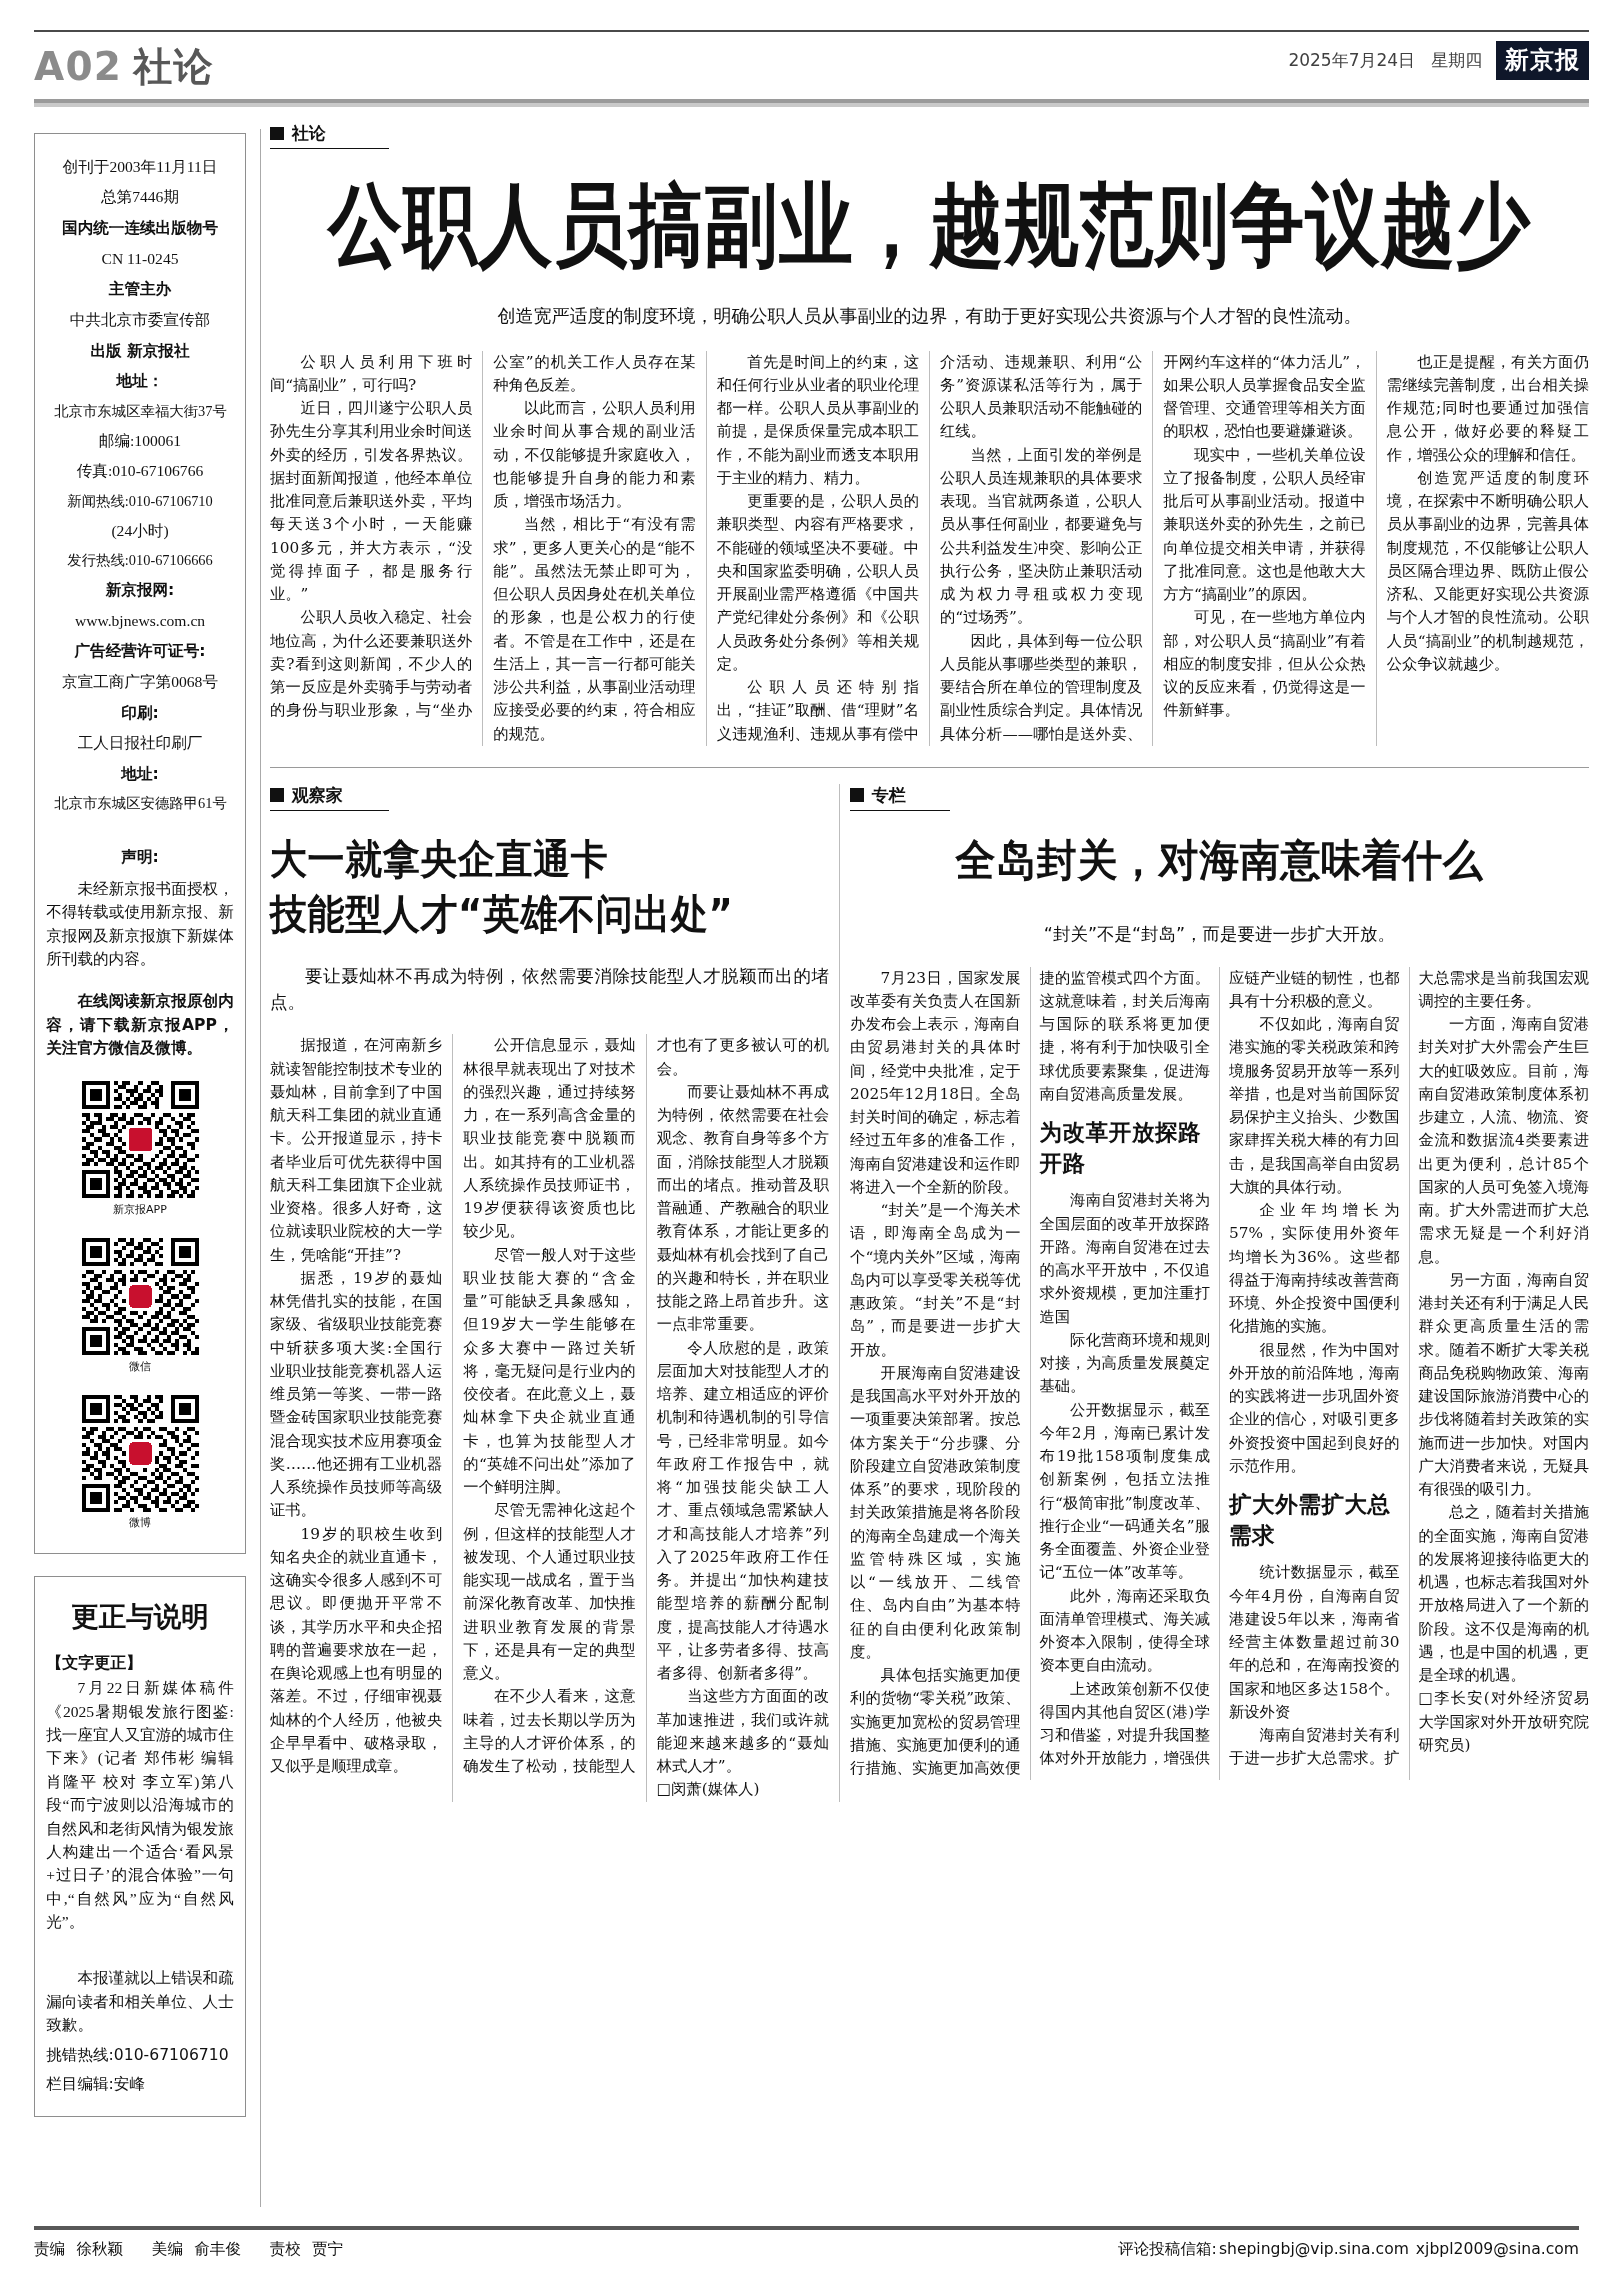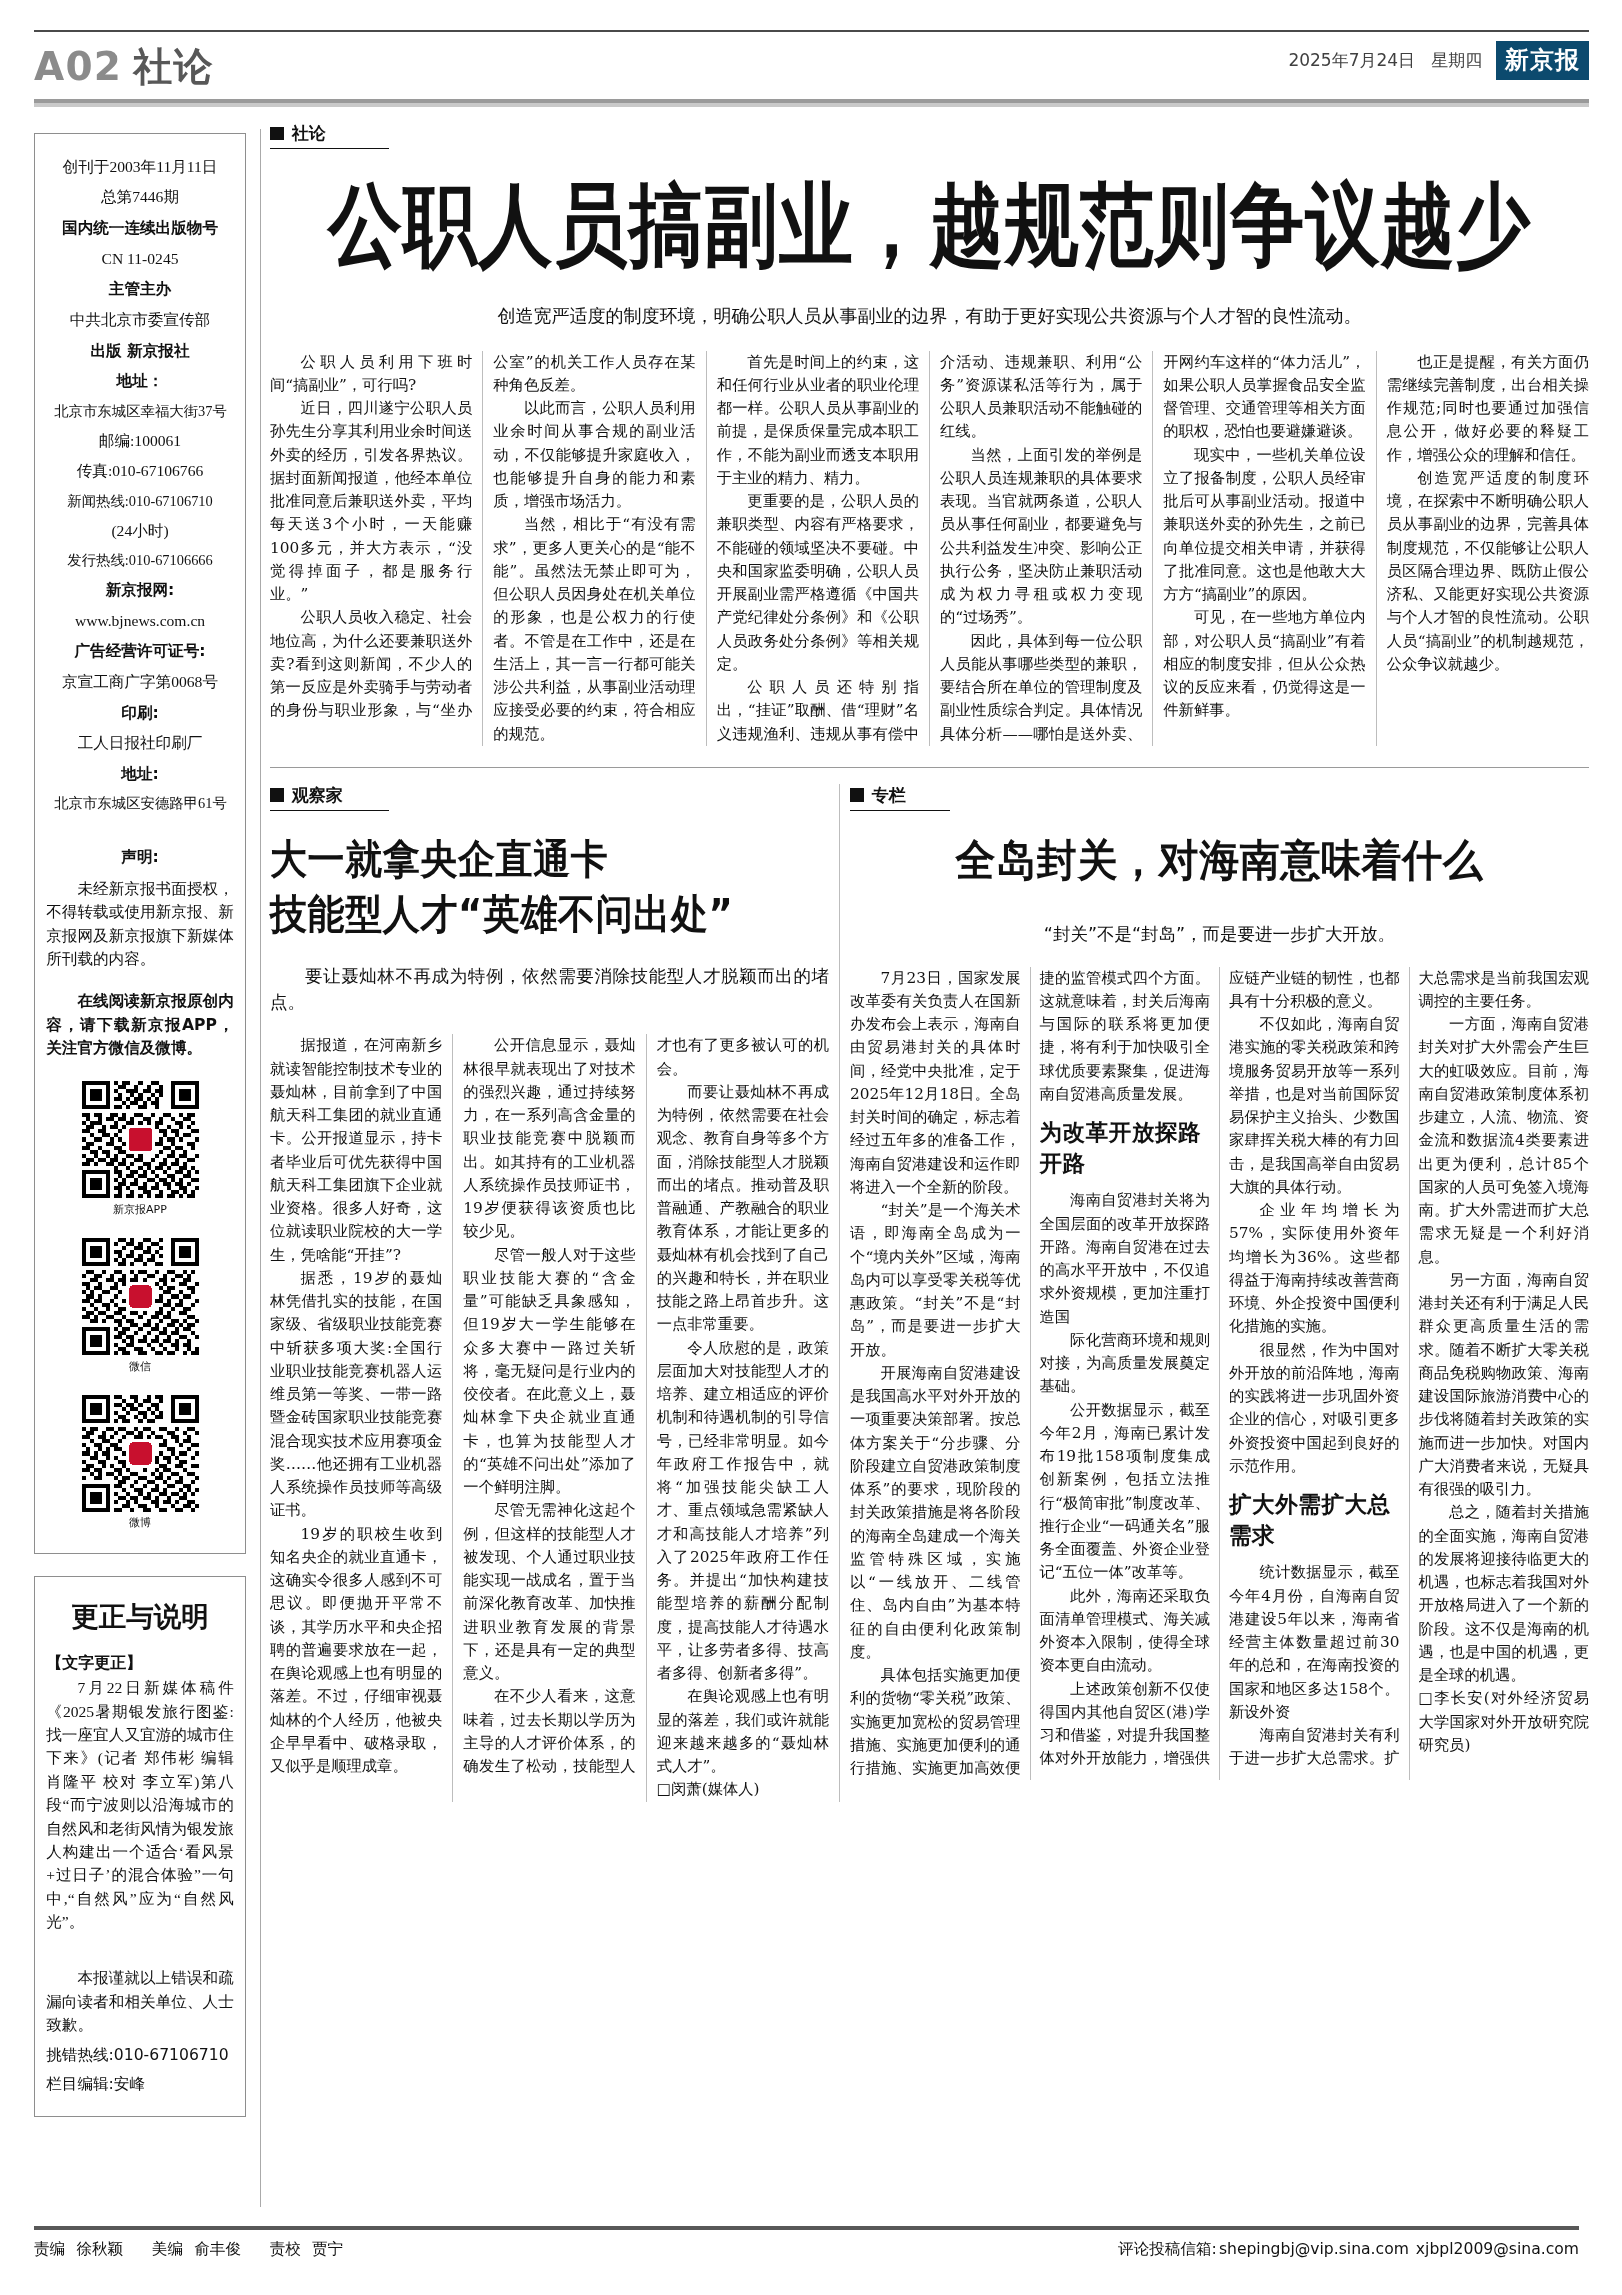--- a/index.html
+++ b/index.html
@@ -17,21 +17,21 @@
   .masthead-rule-top{position:absolute;left:0;top:0;width:100%;height:1.9px;background:#4a4a4a;}
   .masthead-rule-bot{position:absolute;left:0;top:69px;width:100%;height:7.5px;
       background:linear-gradient(to bottom,#9a9a9a 0%,#9a9a9a 45%,#c9c9c9 46%,#c9c9c9 100%);}
   .page-folio{position:absolute;left:0;top:10px;font-family:"DejaVu Sans","Liberation Sans",sans-serif;
       font-weight:bold;font-size:39px;letter-spacing:1.2px;color:#6e6e6e;-webkit-text-stroke:0px;}
   .page-folio .num{color:#8b8b8b;}
   .page-folio .sec{color:#585858;margin-left:11.2px;}
   .masthead-right{position:absolute;right:0;top:11.2px;display:flex;align-items:center;gap:13.7px;}
   .pub-date{font-family:"DejaVu Sans","Liberation Sans",sans-serif;font-size:17px;color:#404040;
       letter-spacing:0px;white-space:nowrap;}
-  .brand-logo{background:#0c4a6e;color:#fff;font-family:"DejaVu Sans","Liberation Sans",sans-serif;
+  .brand-logo{background:#0f172a;color:#fff;font-family:"DejaVu Sans","Liberation Sans",sans-serif;
       font-weight:bold;font-size:24px;letter-spacing:1.2px;padding:6.9px 8.7px 8px 8.7px;line-height:1;
       white-space:nowrap;}
 
   
   .sidebar{position:absolute;left:34px;top:122px;width:212px;}
   .vline{position:absolute;width:1.2px;background:#aaa;}
 
   
   .sb-box{border:0.6px solid #8e8e8e;padding:13.7px 11.2px 16px 11.2px;text-align:center;box-sizing:border-box;}
   .sb-line{font-size:15.6px;line-height:1.45;margin:8px;white-space:nowrap;}
@@ -861,21 +861,21 @@
         <div class="cols" style="column-count:3;column-rule:0.6px solid #bdbdbd;column-gap:21px;margin-top:19px;">
           <p>据报道，在河南新乡就读智能控制技术专业的聂灿林，目前拿到了中国航天科工集团的就业直通卡。公开报道显示，持卡者毕业后可优先获得中国航天科工集团旗下企业就业资格。很多人好奇，这位就读职业院校的大一学生，凭啥能“开挂”?</p>
           <p>据悉，19岁的聂灿林凭借扎实的技能，在国家级、省级职业技能竞赛中斩获多项大奖:全国行业职业技能竞赛机器人运维员第一等奖、一带一路暨金砖国家职业技能竞赛混合现实技术应用赛项金奖……他还拥有工业机器人系统操作员技师等高级证书。</p>
           <p>19岁的职校生收到知名央企的就业直通卡，这确实令很多人感到不可思议。即便抛开平常不谈，其学历水平和央企招聘的普遍要求放在一起，在舆论观感上也有明显的落差。不过，仔细审视聂灿林的个人经历，他被央企早早看中、破格录取，又似乎是顺理成章。</p>
           <p>公开信息显示，聂灿林很早就表现出了对技术的强烈兴趣，通过持续努力，在一系列高含金量的职业技能竞赛中脱颖而出。如其持有的工业机器人系统操作员技师证书，19岁便获得该资质也比较少见。</p>
           <p>尽管一般人对于这些职业技能大赛的“含金量”可能缺乏具象感知，但19岁大一学生能够在众多大赛中一路过关斩将，毫无疑问是行业内的佼佼者。在此意义上，聂灿林拿下央企就业直通卡，也算为技能型人才的“英雄不问出处”添加了一个鲜明注脚。</p>
           <p>尽管无需神化这起个例，但这样的技能型人才被发现、个人通过职业技能实现一战成名，置于当前深化教育改革、加快推进职业教育发展的背景下，还是具有一定的典型意义。</p>
           <p>在不少人看来，这意味着，过去长期以学历为主导的人才评价体系，的确发生了松动，技能型人才也有了更多被认可的机会。</p>
           <p>而要让聂灿林不再成为特例，依然需要在社会观念、教育自身等多个方面，消除技能型人才脱颖而出的堵点。推动普及职普融通、产教融合的职业教育体系，才能让更多的聂灿林有机会找到了自己的兴趣和特长，并在职业技能之路上昂首步升。这一点非常重要。</p>
           <p>令人欣慰的是，政策层面加大对技能型人才的培养、建立相适应的评价机制和待遇机制的引导信号，已经非常明显。如今年政府工作报告中，就将“加强技能尖缺工人才、重点领域急需紧缺人才和高技能人才培养”列入了2025年政府工作任务。并提出“加快构建技能型培养的薪酬分配制度，提高技能人才待遇水平，让多劳者多得、技高者多得、创新者多得”。</p>
-          <p>在舆论观感上也有明显的落差，我们或许就能迎来越来越多的“聂灿林式人才”。</p>
+          <p>当这些方方面面的改革加速推进，我们或许就能迎来越来越多的“聂灿林式人才”。</p>
           <p class="byline" style="text-indent:0;">□闵萧(媒体人)</p>
         </div>
       </div>
 
       <div style="flex:0 0 21px;display:flex;justify-content:center;">
         <div style="width:0.6px;background:#bdbdbd;height:100%;"></div>
       </div>
 
       <div style="flex:1 1 auto;">
         <div style="width:100px;">

